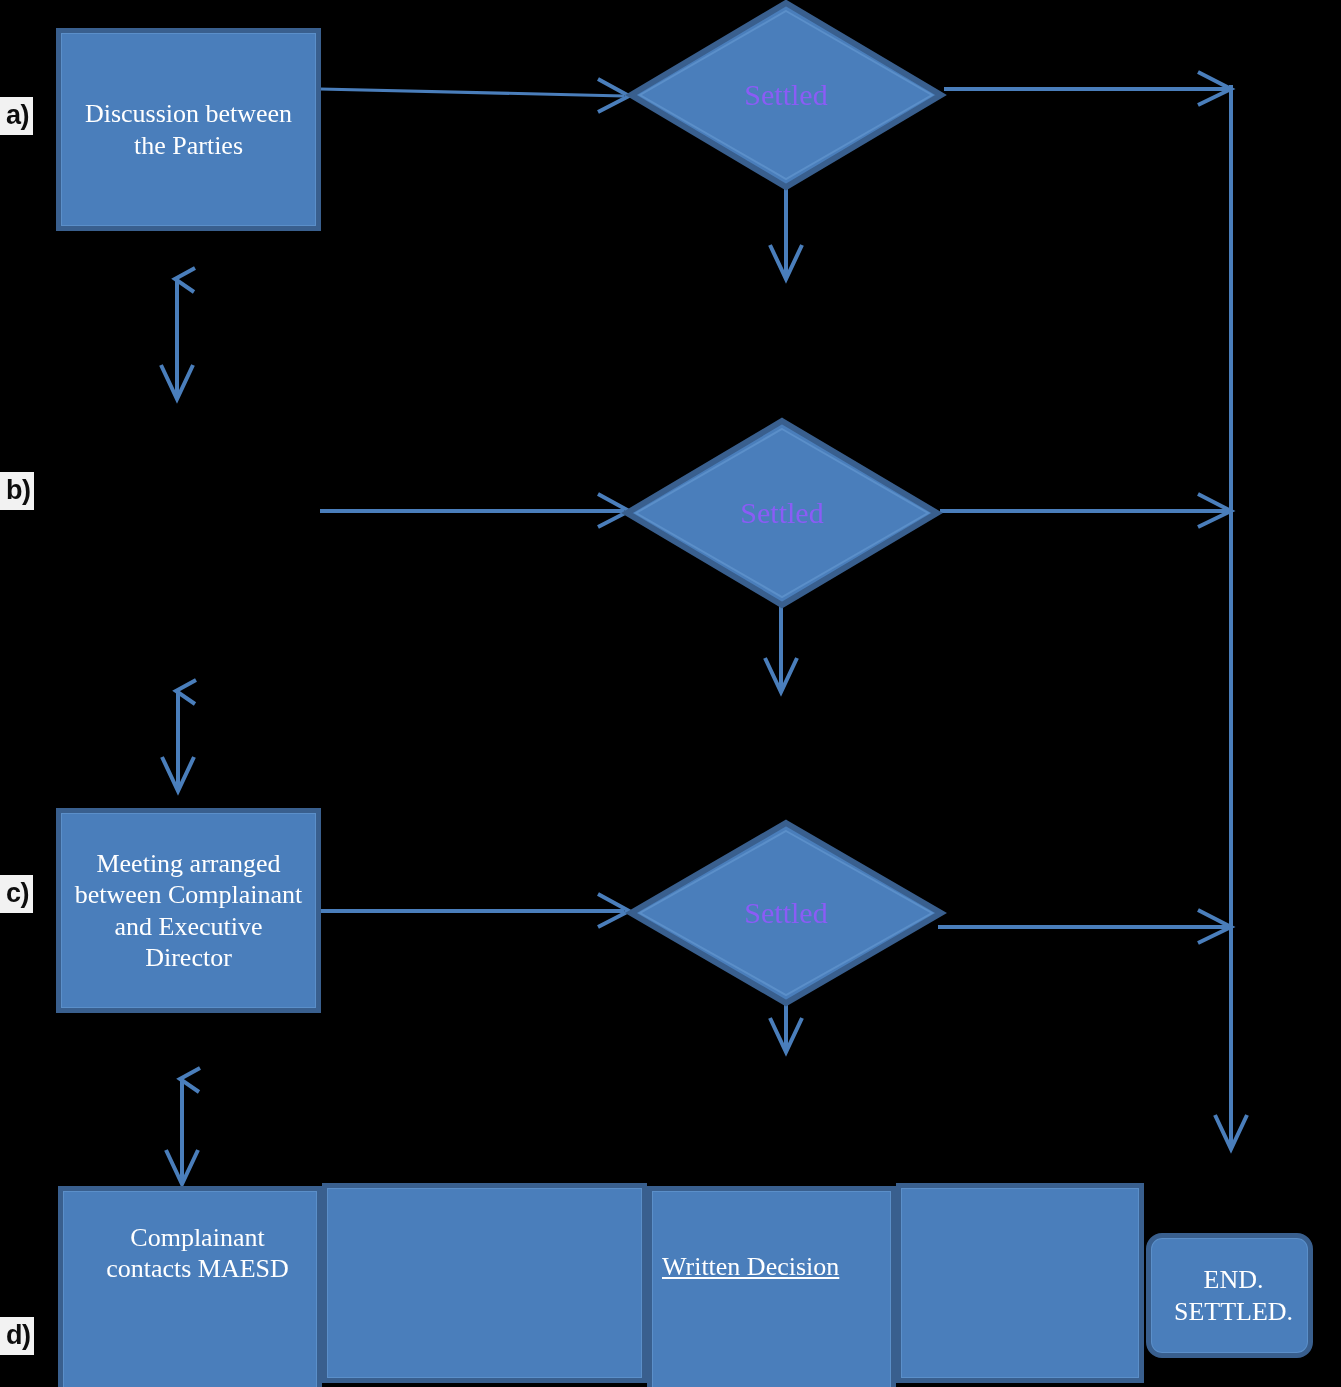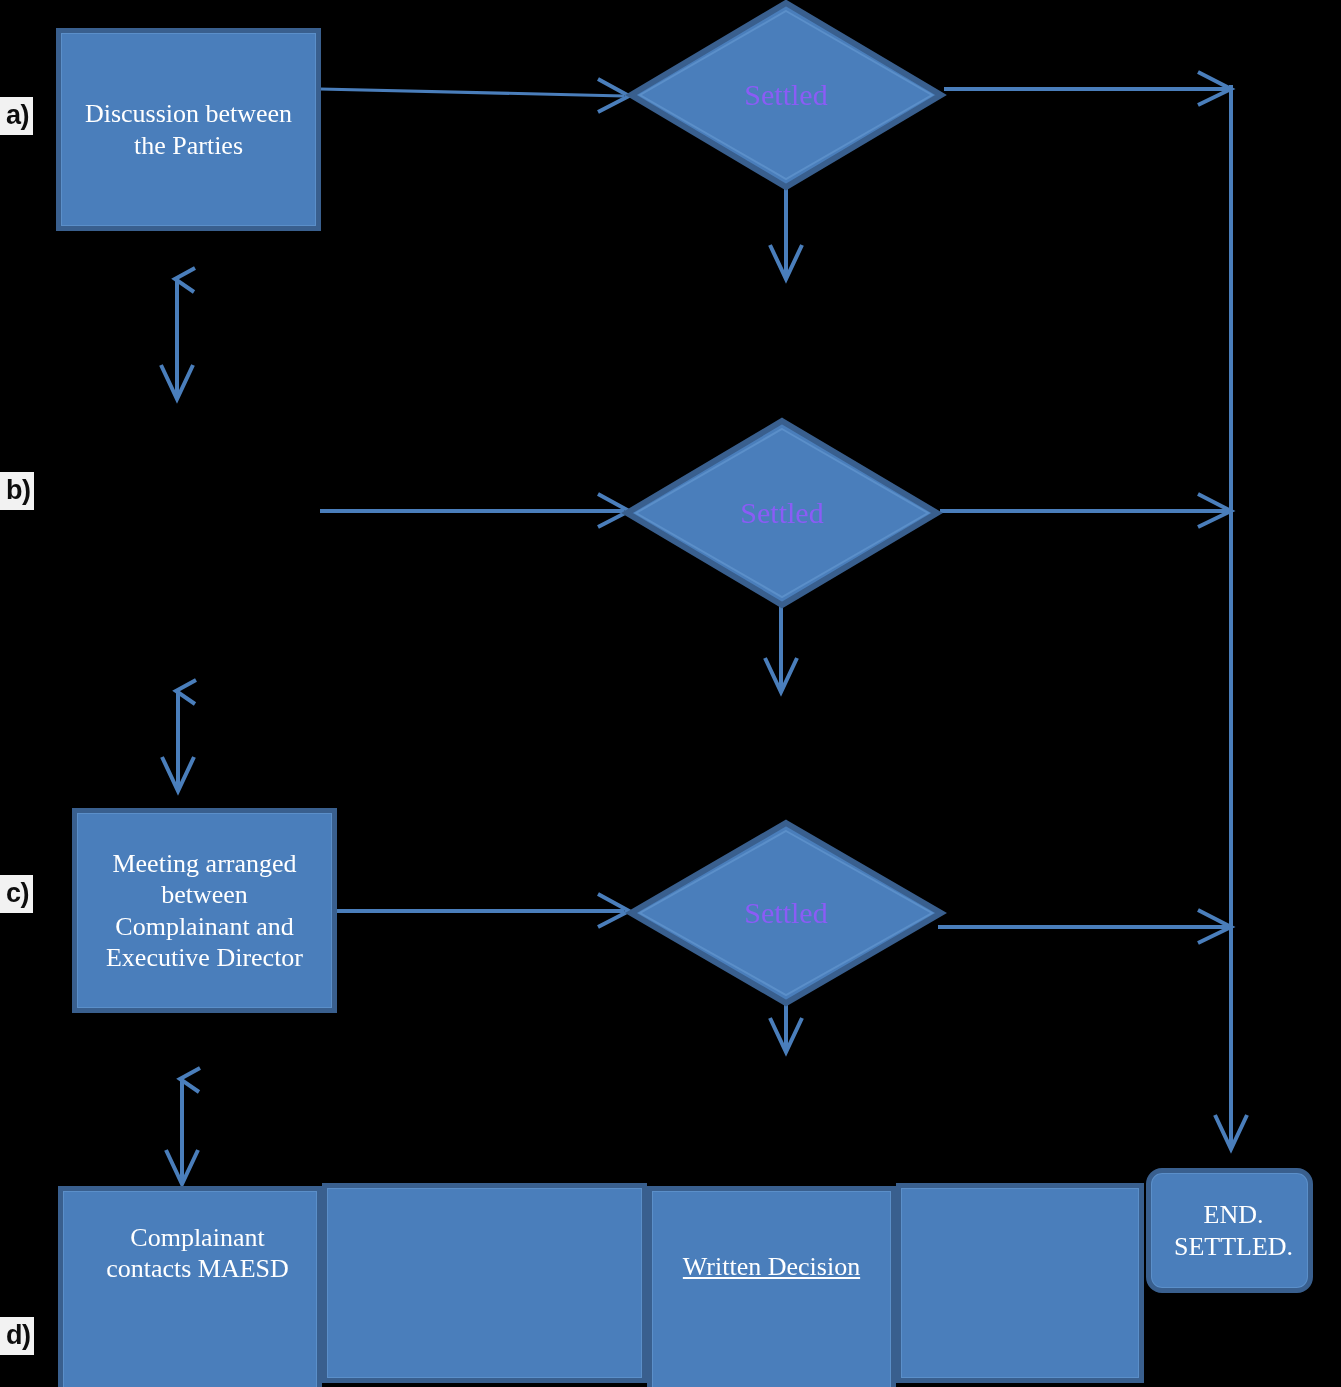--- a/index.html
+++ b/index.html
@@ -33,25 +33,25 @@
   
   .proc {
     position: absolute;
     box-sizing: border-box;
     background: #4A7EBB;
     border: 5px solid #395F8E;
     box-shadow: inset 0 0 0 1px #5B8FC9;
     color: #FFFFFF;
     display: flex;
     align-items: center;
-    justify-content: center;
+    justify-content: flex-start;
     text-align: center;
     font-size: 26px;
     line-height: 1.20;
-    padding: 2px 16px;
+    padding: 2px 10px;
   }
   .proc.blank { }
 
   
   .terminator {
     position: absolute;
     box-sizing: border-box;
     background: #4A7EBB;
     border: 5px solid #395F8E;
     border-radius: 16px;
@@ -206,21 +206,21 @@
 
 
   <div class="decision" style="left:624px; top:418px; width:316px; height:190px;">
     <svg width="316" height="190" viewBox="0 0 316 190">
       <polygon points="158,3 313,95 158,187 3,95" fill="#4A7EBB" stroke="#395F8E" stroke-width="6"></polygon>
       <polygon points="158,11 304,95 158,179 12,95" fill="none" stroke="#5B8FC9" stroke-width="2"></polygon>
     </svg>
     <div class="dec-text">Settled</div>
   </div>
 
-  <div class="proc" style="left:72px; top:808px; width:265px; height:205px;">
+  <div class="proc" style="left:56px; top:808px; width:265px; height:205px;">
     <span>Meeting arranged between Complainant and Executive Director</span>
   </div>
 
   <div class="decision" style="left:628px; top:820px; width:316px; height:186px;">
     <svg width="316" height="186" viewBox="0 0 316 186">
       <polygon points="158,3 313,93 158,183 3,93" fill="#4A7EBB" stroke="#395F8E" stroke-width="6"></polygon>
       <polygon points="158,11 304,93 158,175 12,93" fill="none" stroke="#5B8FC9" stroke-width="2"></polygon>
     </svg>
     <div class="dec-text">Settled</div>
   </div>
@@ -234,20 +234,20 @@
   </div>
 
   <div class="proc" style="left:647px; top:1186px; width:249px; height:230px;">
     <span style="position:relative; top:-34px;text-decoration:underline;">Written Decision</span>
   </div>
 
   <div class="proc blank" style="left:896px; top:1183px; width:248px; height:200px;">
     <span></span>
   </div>
 
-  <div class="terminator" style="left:1146px; top:1168px; width:167px; height:125px;padding-left:8px;">
+  <div class="terminator" style="left:1146px; top:1233px; width:167px; height:125px;padding-left:8px;">
     <div>
       <div>END.</div>
       <div>SETTLED.</div>
     </div>
   </div>
 
 </div>
 
 </body></html>

